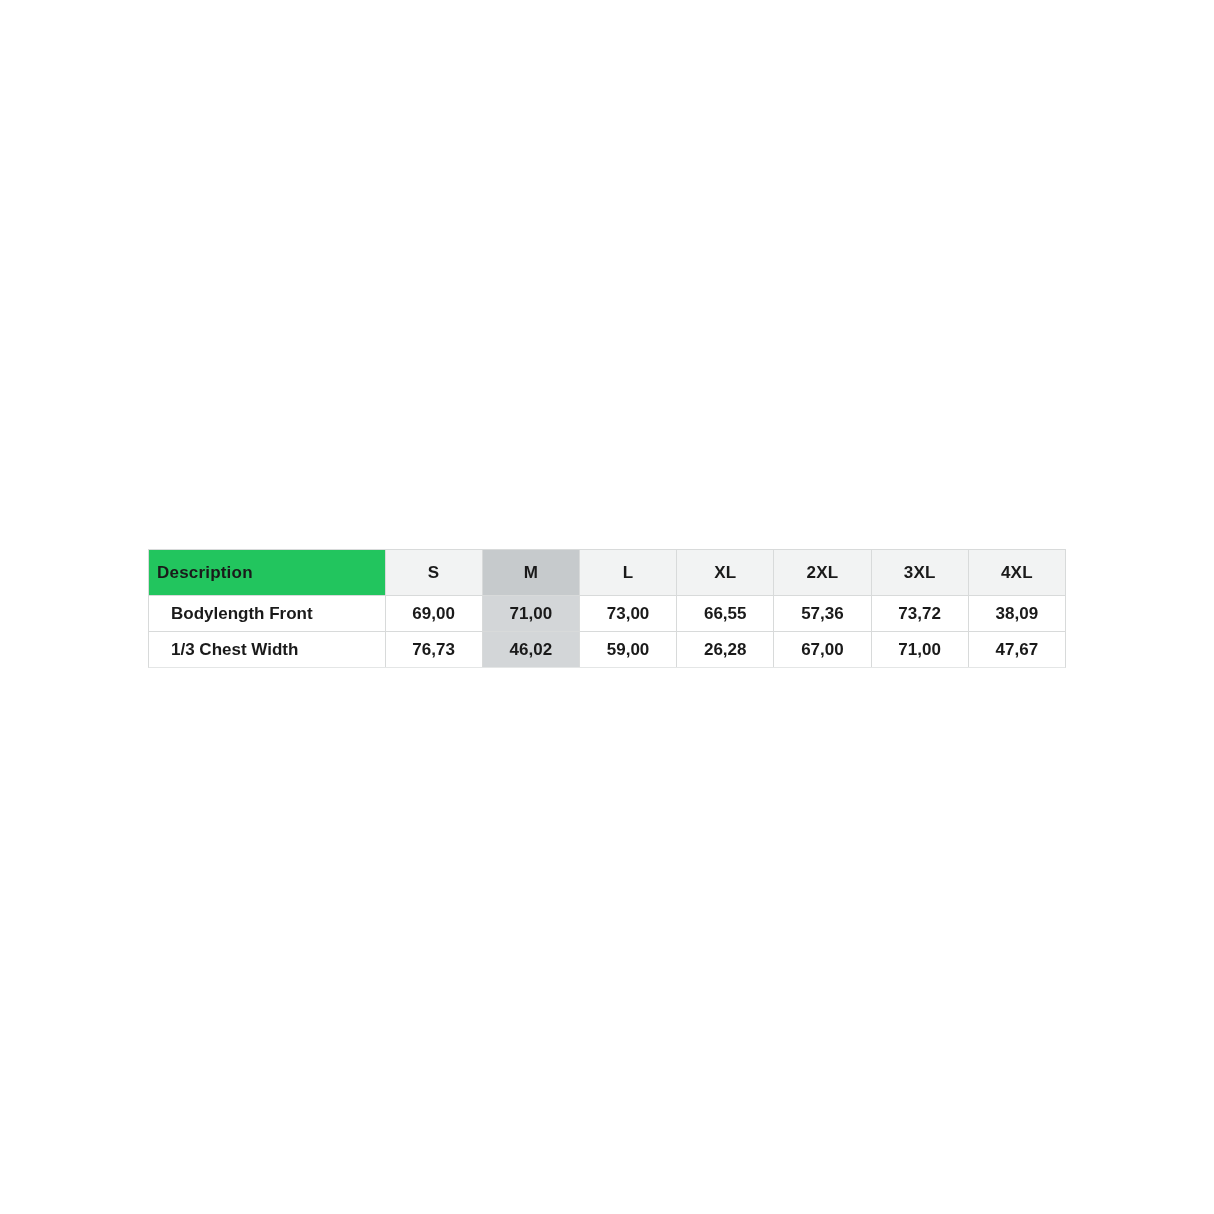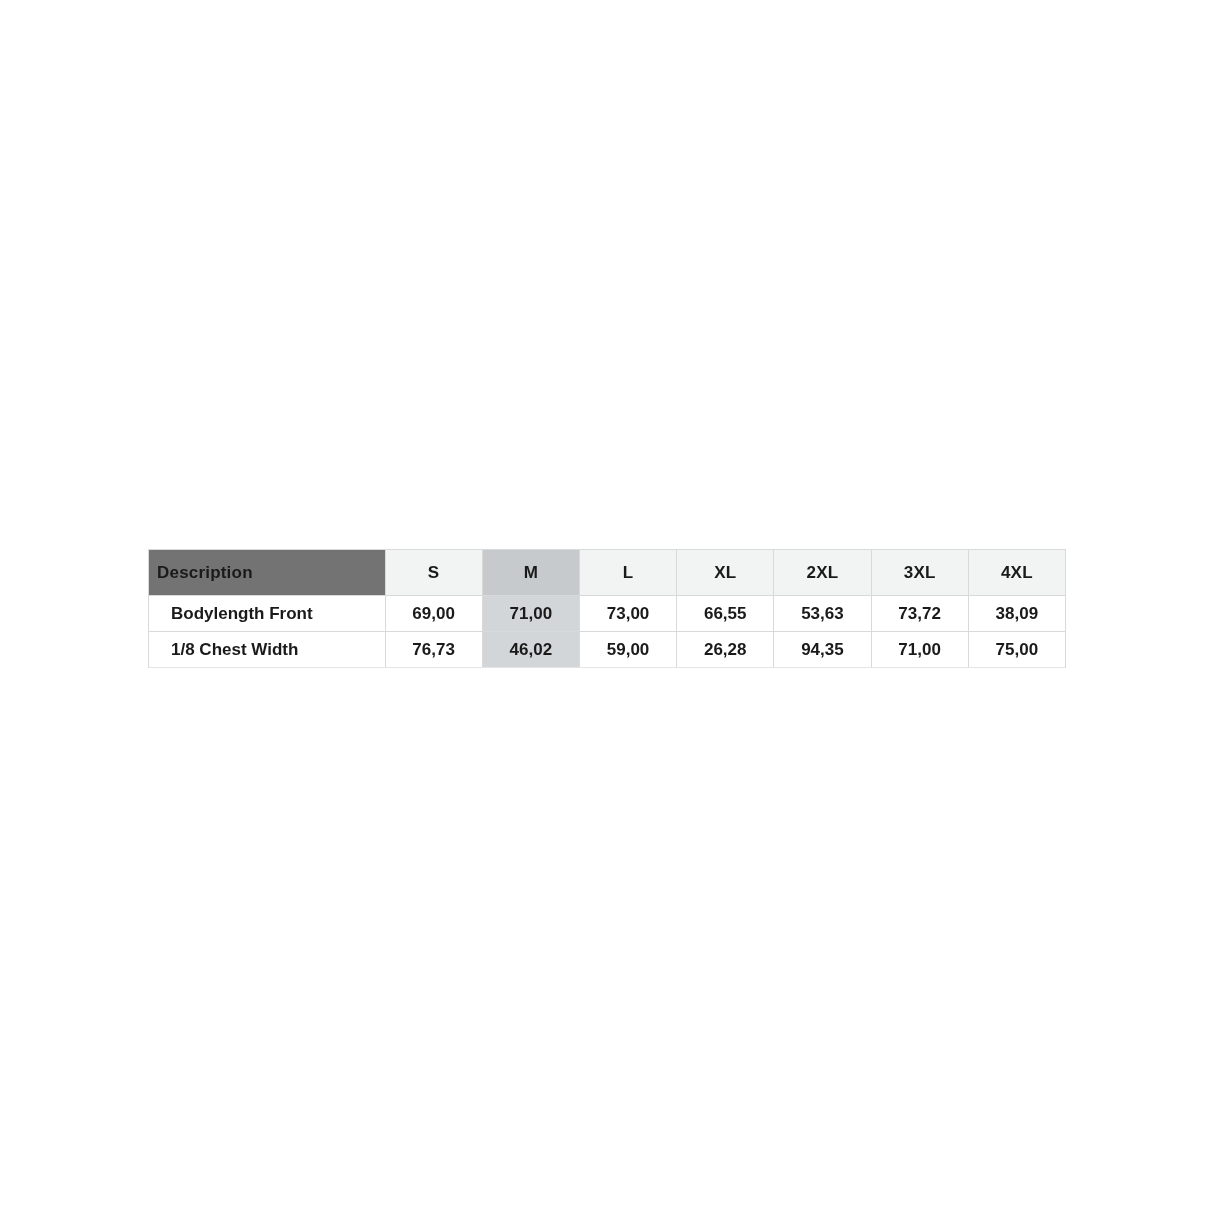--- a/index.html
+++ b/index.html
@@ -41,21 +41,21 @@
   table.size-table thead th {
     font-weight: bold;
     background: #f2f3f3;
     text-align: center;
     height: 45px;
     letter-spacing: .2px;
   }
   table.size-table thead th.desc-head {
     text-align: left;
     padding-left: 8px;
-    background: #737373;
+    background: #22c55e;
   }
   table.size-table thead th.highlight-col {
     background: #c6cacc;
   }
 
   
   table.size-table tbody td {
     background: #ffffff;
     text-align: center;
     font-weight: bold;
@@ -114,31 +114,31 @@
         <th>4XL</th>
       </tr>
     </thead>
     <tbody>
       <tr>
         <td class="desc-cell">Bodylength Front</td>
         <td>69,00</td>
         <td class="highlight-col">71,00</td>
         <td>73,00</td>
         <td>66,55</td>
-        <td>53,63</td>
+        <td>57,36</td>
         <td>73,72</td>
         <td>38,09</td>
       </tr>
       <tr>
-        <td class="desc-cell">1/8 Chest Width</td>
+        <td class="desc-cell">1/3 Chest Width</td>
         <td>76,73</td>
         <td class="highlight-col">46,02</td>
         <td>59,00</td>
         <td>26,28</td>
-        <td>94,35</td>
+        <td>67,00</td>
         <td>71,00</td>
-        <td>75,00</td>
+        <td>47,67</td>
       </tr>
     </tbody>
   </table>
 </div>
 
 <div class="bottom-rule"></div>
 
 </body></html>

